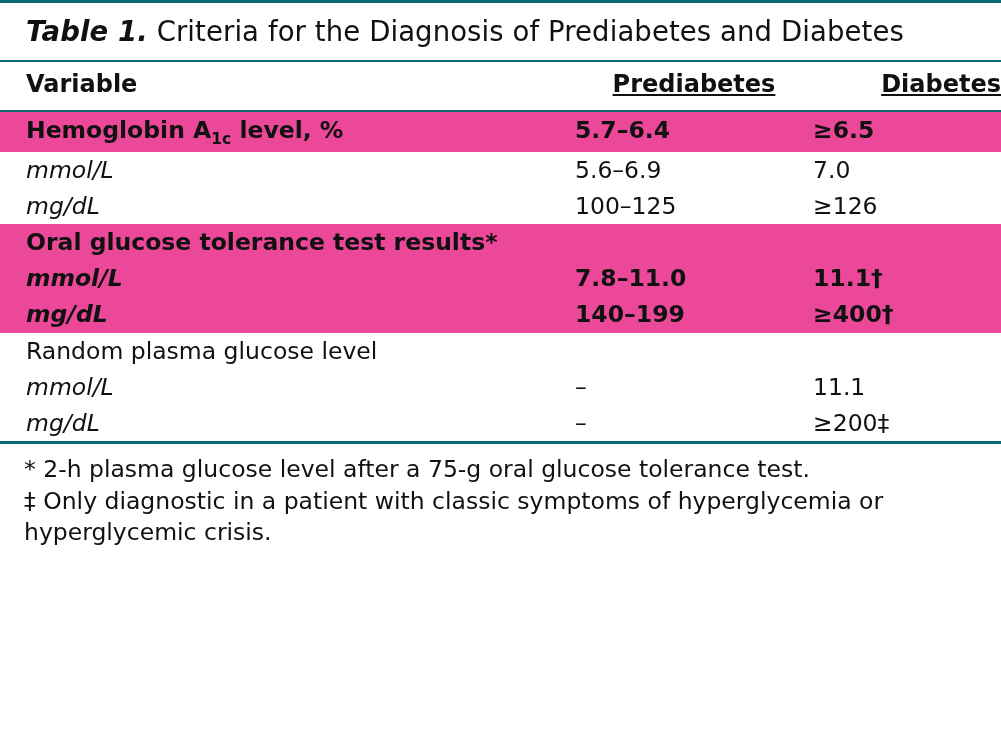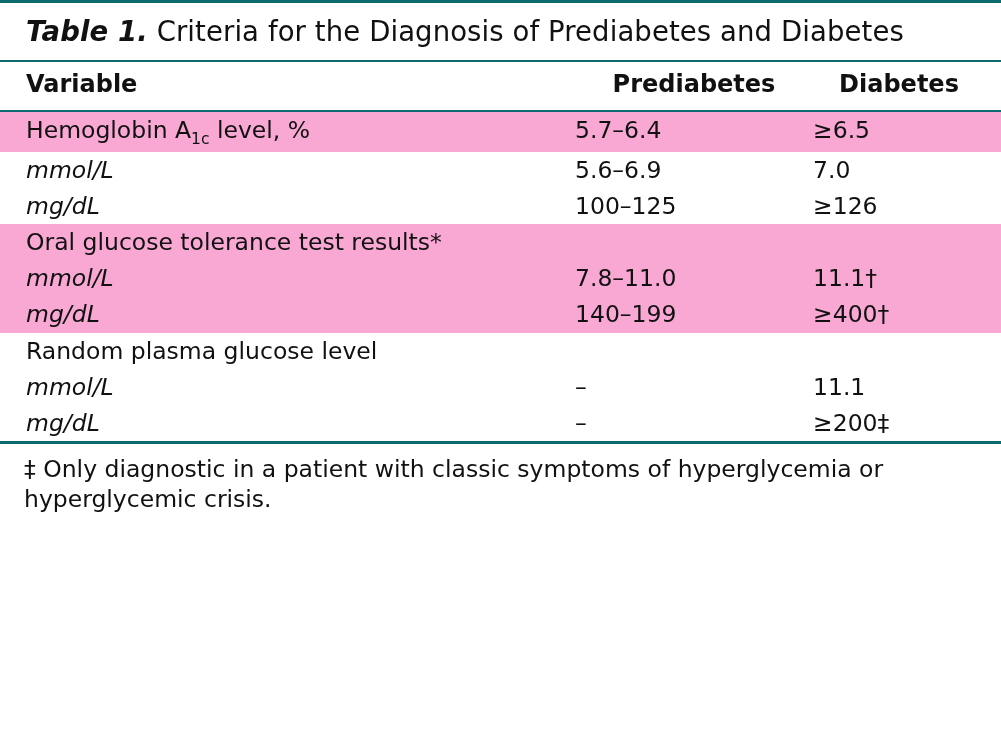--- a/index.html
+++ b/index.html
@@ -63,38 +63,40 @@
     font-weight: bold;
     text-align: left;
     padding: 8px 0 12px 26px;
     color: #111111;
     vertical-align: bottom;
     margin-left: 32px;
   }
   table.criteria th.num {
     padding-left: 0;
     text-align: center;
+    text-decoration: underline;
   }
   table.criteria th.num.last {
-    text-align: center;
-    padding-right: 16px;
+    text-align: right;
+    padding-right: 0;
   }
   table.criteria td {
     font-size: 23.5px;
     padding: 3px 0 3px 26px;
     color: #111111;
     vertical-align: baseline;
     line-height: 1.28;
   }
   table.criteria td.num {
     padding-left: 0;
     text-align: left;
   }
   tr.shaded td {
-    background: #f9a8d4;
+    background: #ec4899;
+    font-weight: bold;
   }
   td.indent {
     padding-left: 60px;
     font-style: italic;
   }
   .sub {
     font-size: 0.66em;
     vertical-align: sub;
   }
   .pad-first td { padding-top: 8px; }
@@ -204,16 +206,17 @@
         <td class="num">–</td>
         <td class="num">≥200‡</td>
       </tr>
 
     </tbody>
   </table>
 
   <div class="rule-bottom"></div>
 
   <div class="footnotes">
+    <p>* 2-h plasma glucose level after a 75-g oral glucose tolerance test.</p>
     <p>‡ Only diagnostic in a patient with classic symptoms of hyperglycemia or hyperglycemic crisis.</p>
   </div>
 
 </div>
 
 </body></html>

